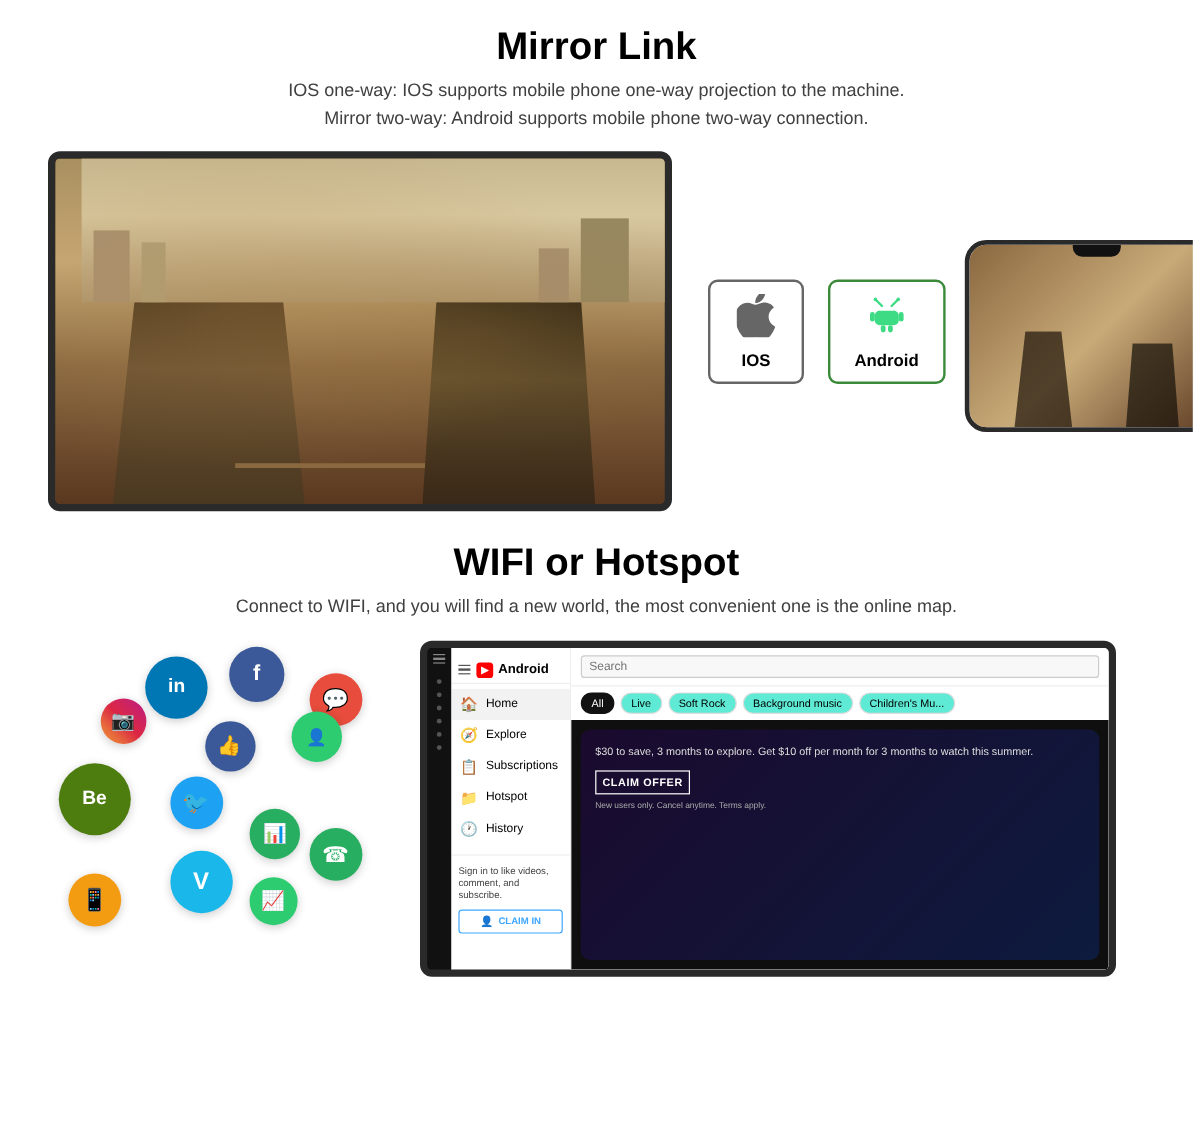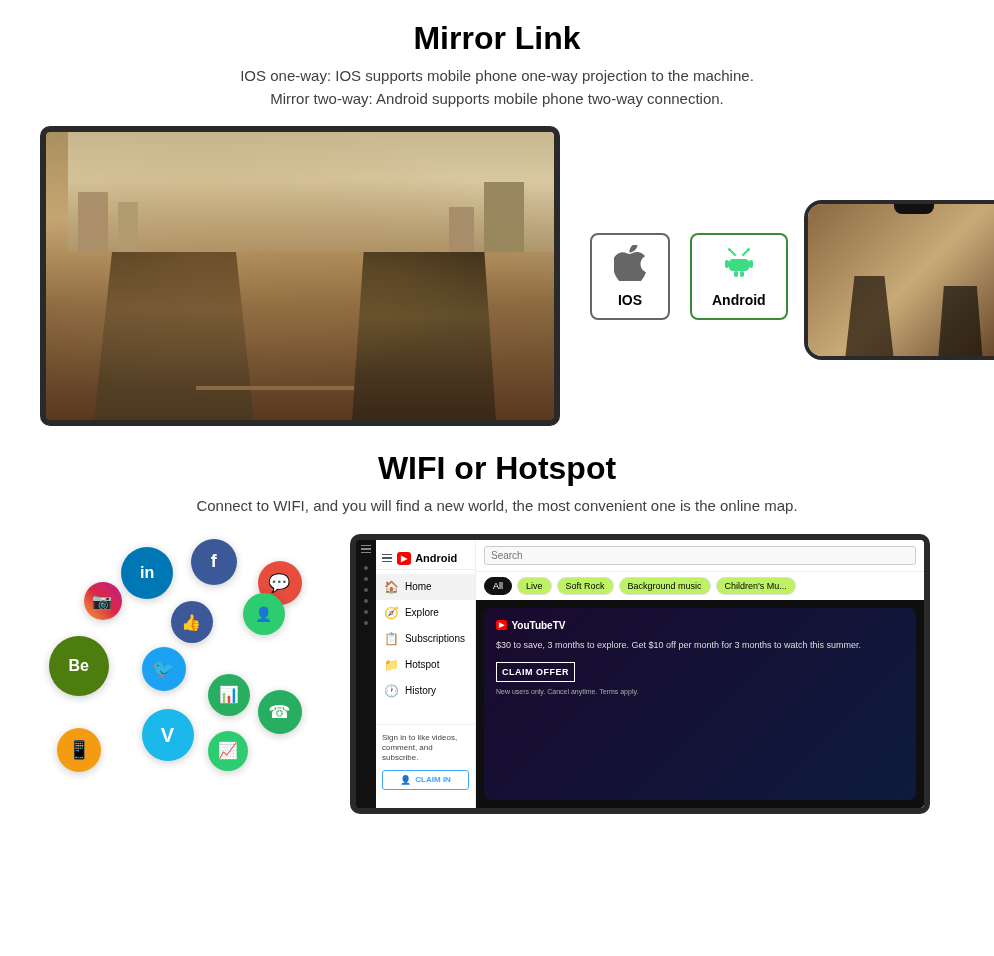--- a/index.html
+++ b/index.html
@@ -287,21 +287,21 @@
       padding: 5px 8px;
       overflow: hidden;
     }
 
     .yt-chip {
       border-radius: 20px;
       padding: 3px 8px;
       font-size: 9px;
       white-space: nowrap;
       border: 1px solid #ddd;
-      background: #bef264;
+      background: #5eead4;
     }
 
     .yt-chip.active {
       background: #111;
       color: #fff;
       border-color: #111;
     }
 
     .yt-content {
       padding: 8px;
@@ -561,21 +561,21 @@
             </div>
             <div class="yt-sidebar-item">
               <span class="icon">📁</span>
               <span>Hotspot</span>
             </div>
             <div class="yt-sidebar-item">
               <span class="icon">🕐</span>
               <span>History</span>
             </div>
 
-            <div style="padding:8px 6px;border-top:1px solid #eee;margin-top:20px;">
+            <div style="padding:8px 6px;border-top:1px solid #eee;margin-top:8px;">
               <p style="font-size:8px;color:#444;margin-bottom:6px;line-height:1.3;">Sign in to like videos, comment, and subscribe.</p>
               <div style="border:1px solid #3ea6ff;border-radius:3px;padding:4px 6px;display:flex;align-items:center;gap:4px;cursor:pointer;justify-content:center;">
                 <span style="font-size:9px;">👤</span>
                 <span style="font-size:8px;color:#3ea6ff;font-weight:bold;">CLAIM IN</span>
               </div>
             </div>
           </div>
 
           <div class="yt-main">
             <div class="yt-header">
@@ -585,24 +585,20 @@
             <div class="yt-chips">
               <div class="yt-chip active">All</div>
               <div class="yt-chip">Live</div>
               <div class="yt-chip">Soft Rock</div>
               <div class="yt-chip">Background music</div>
               <div class="yt-chip">Children's Mu...</div>
             </div>
 
             <div class="yt-content">
               <div class="yt-promo-card">
-                <div class="yt-tv-logo">
-                  <span class="yt-tv-logo-icon">▶</span>
-                  <span class="yt-tv-text">YouTubeTV</span>
-                </div>
                 <p class="yt-promo-desc">$30 to save, 3 months to explore. Get $10 off per month for 3 months to watch this summer.</p>
                 <button class="claim-btn">CLAIM OFFER</button>
                 <p class="yt-fine-print">New users only. Cancel anytime. Terms apply.</p>
               </div>
             </div>
           </div>
         </div>
       </div>
     </div>
   </div>

